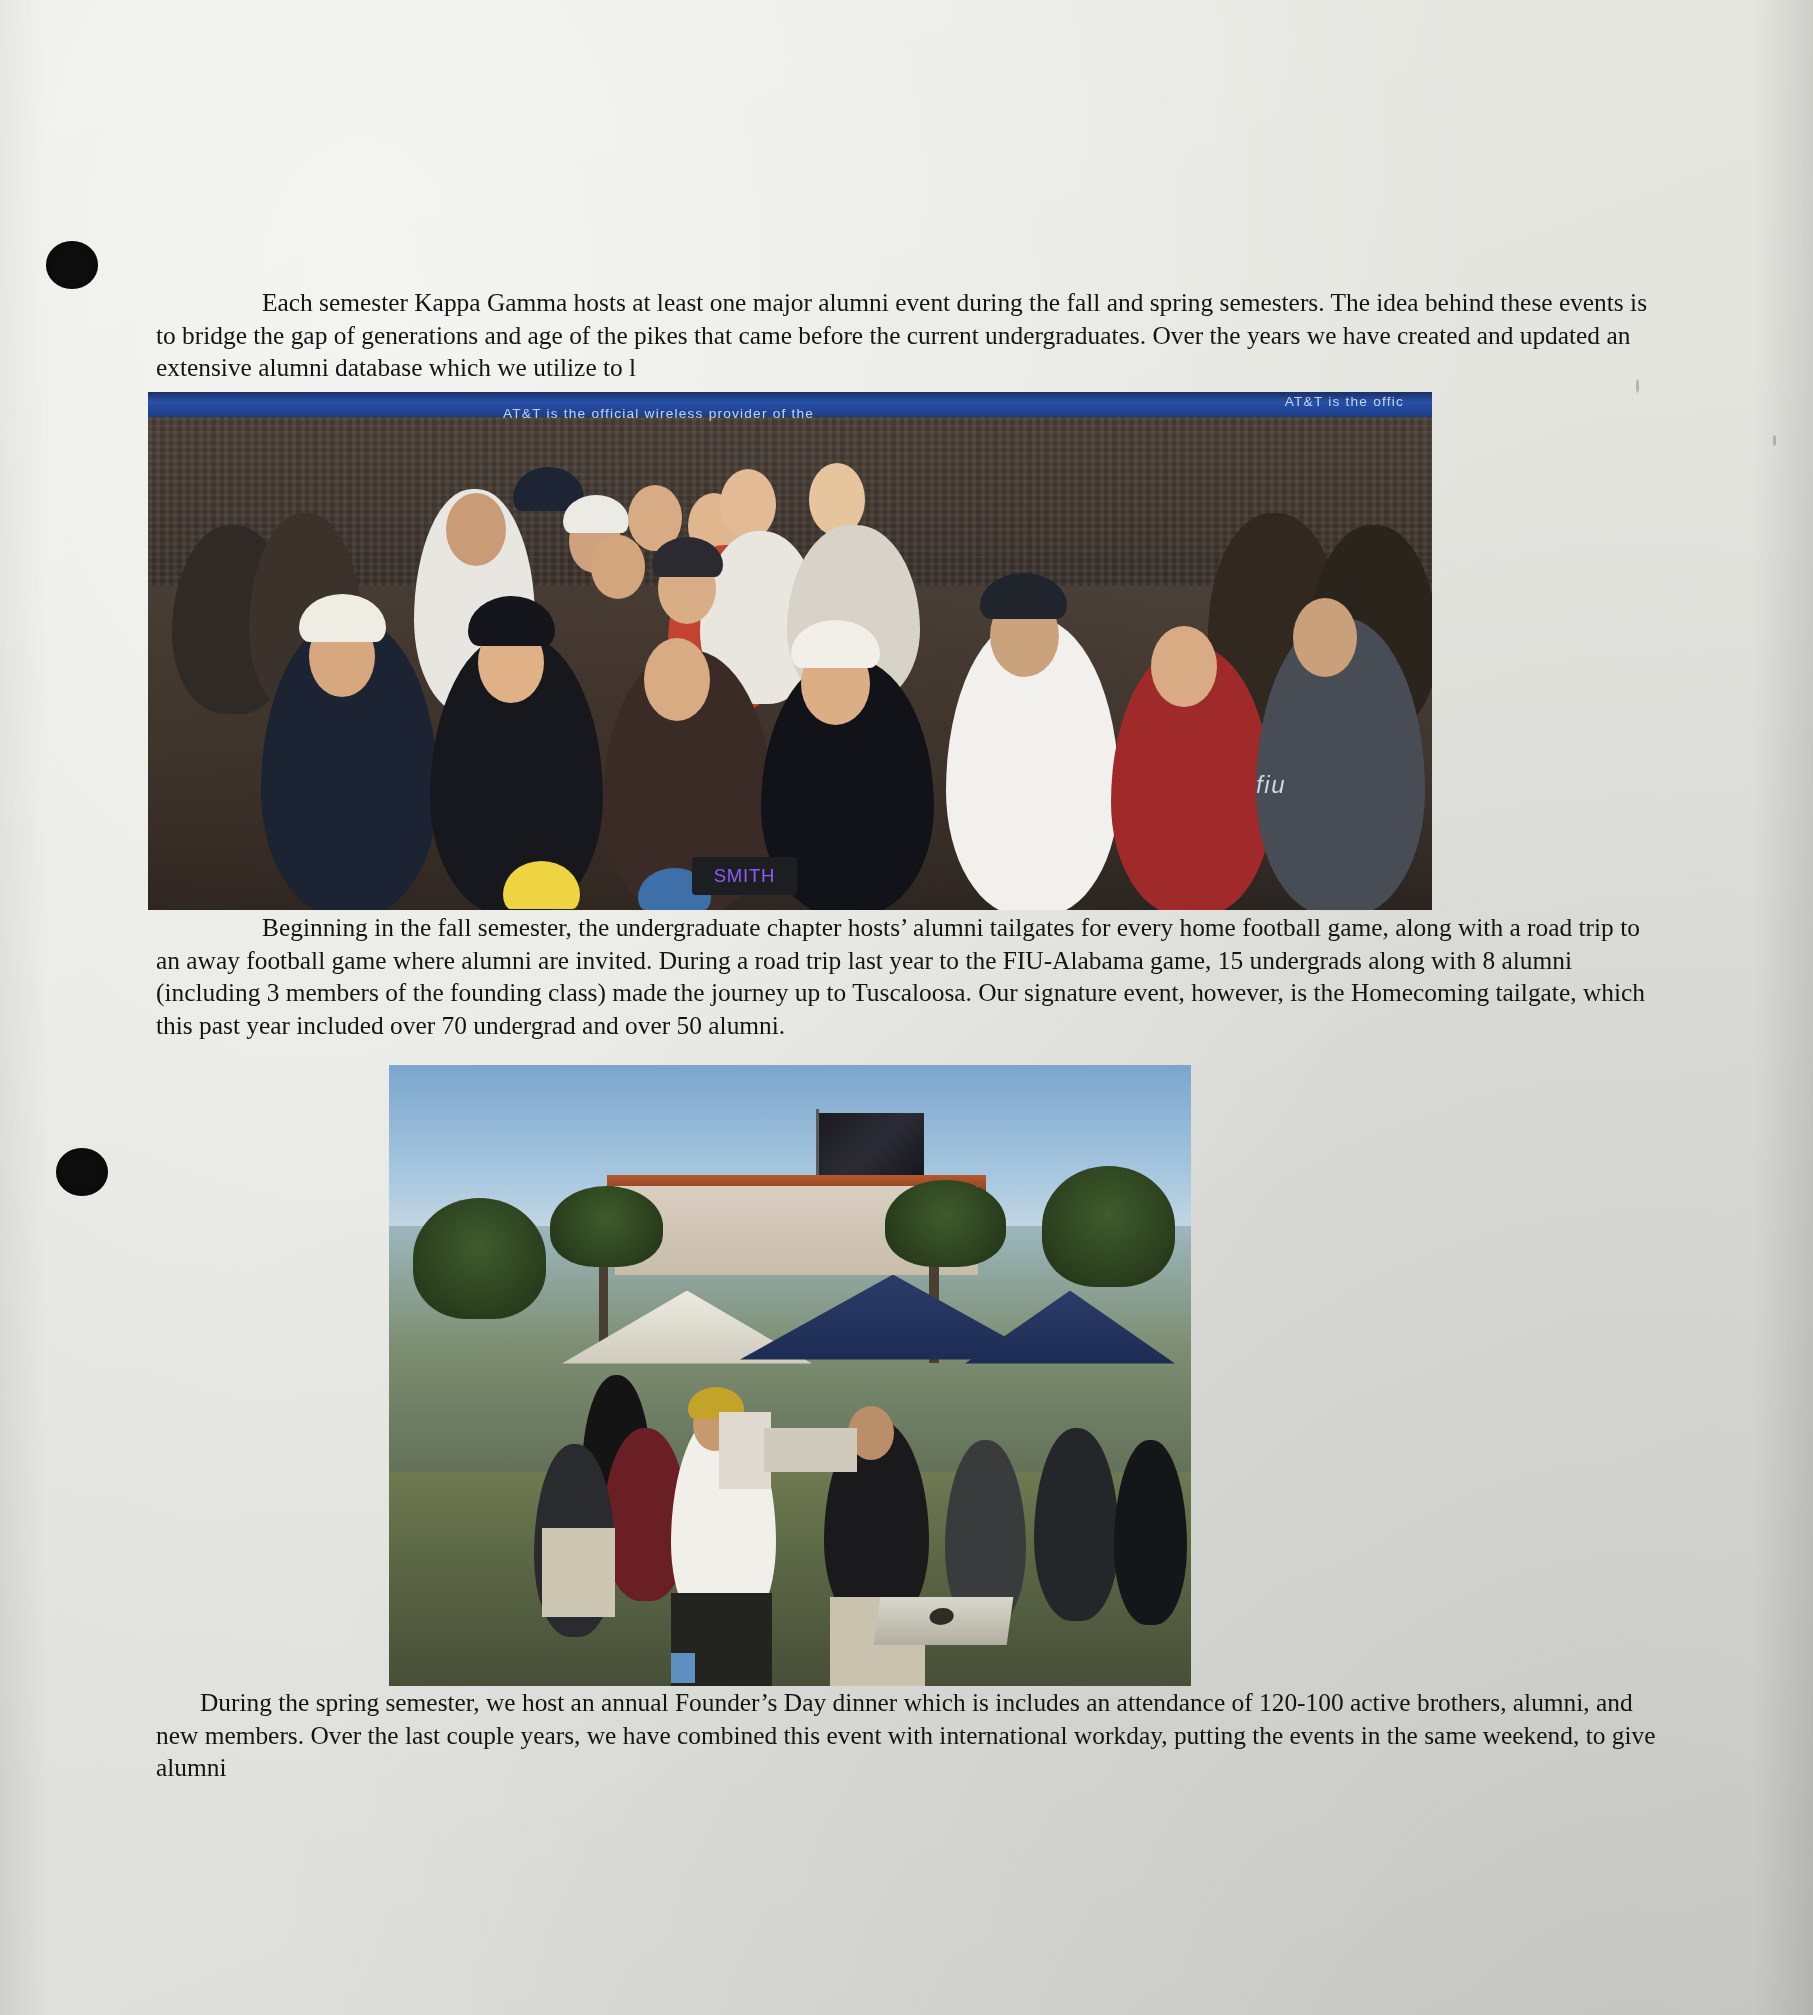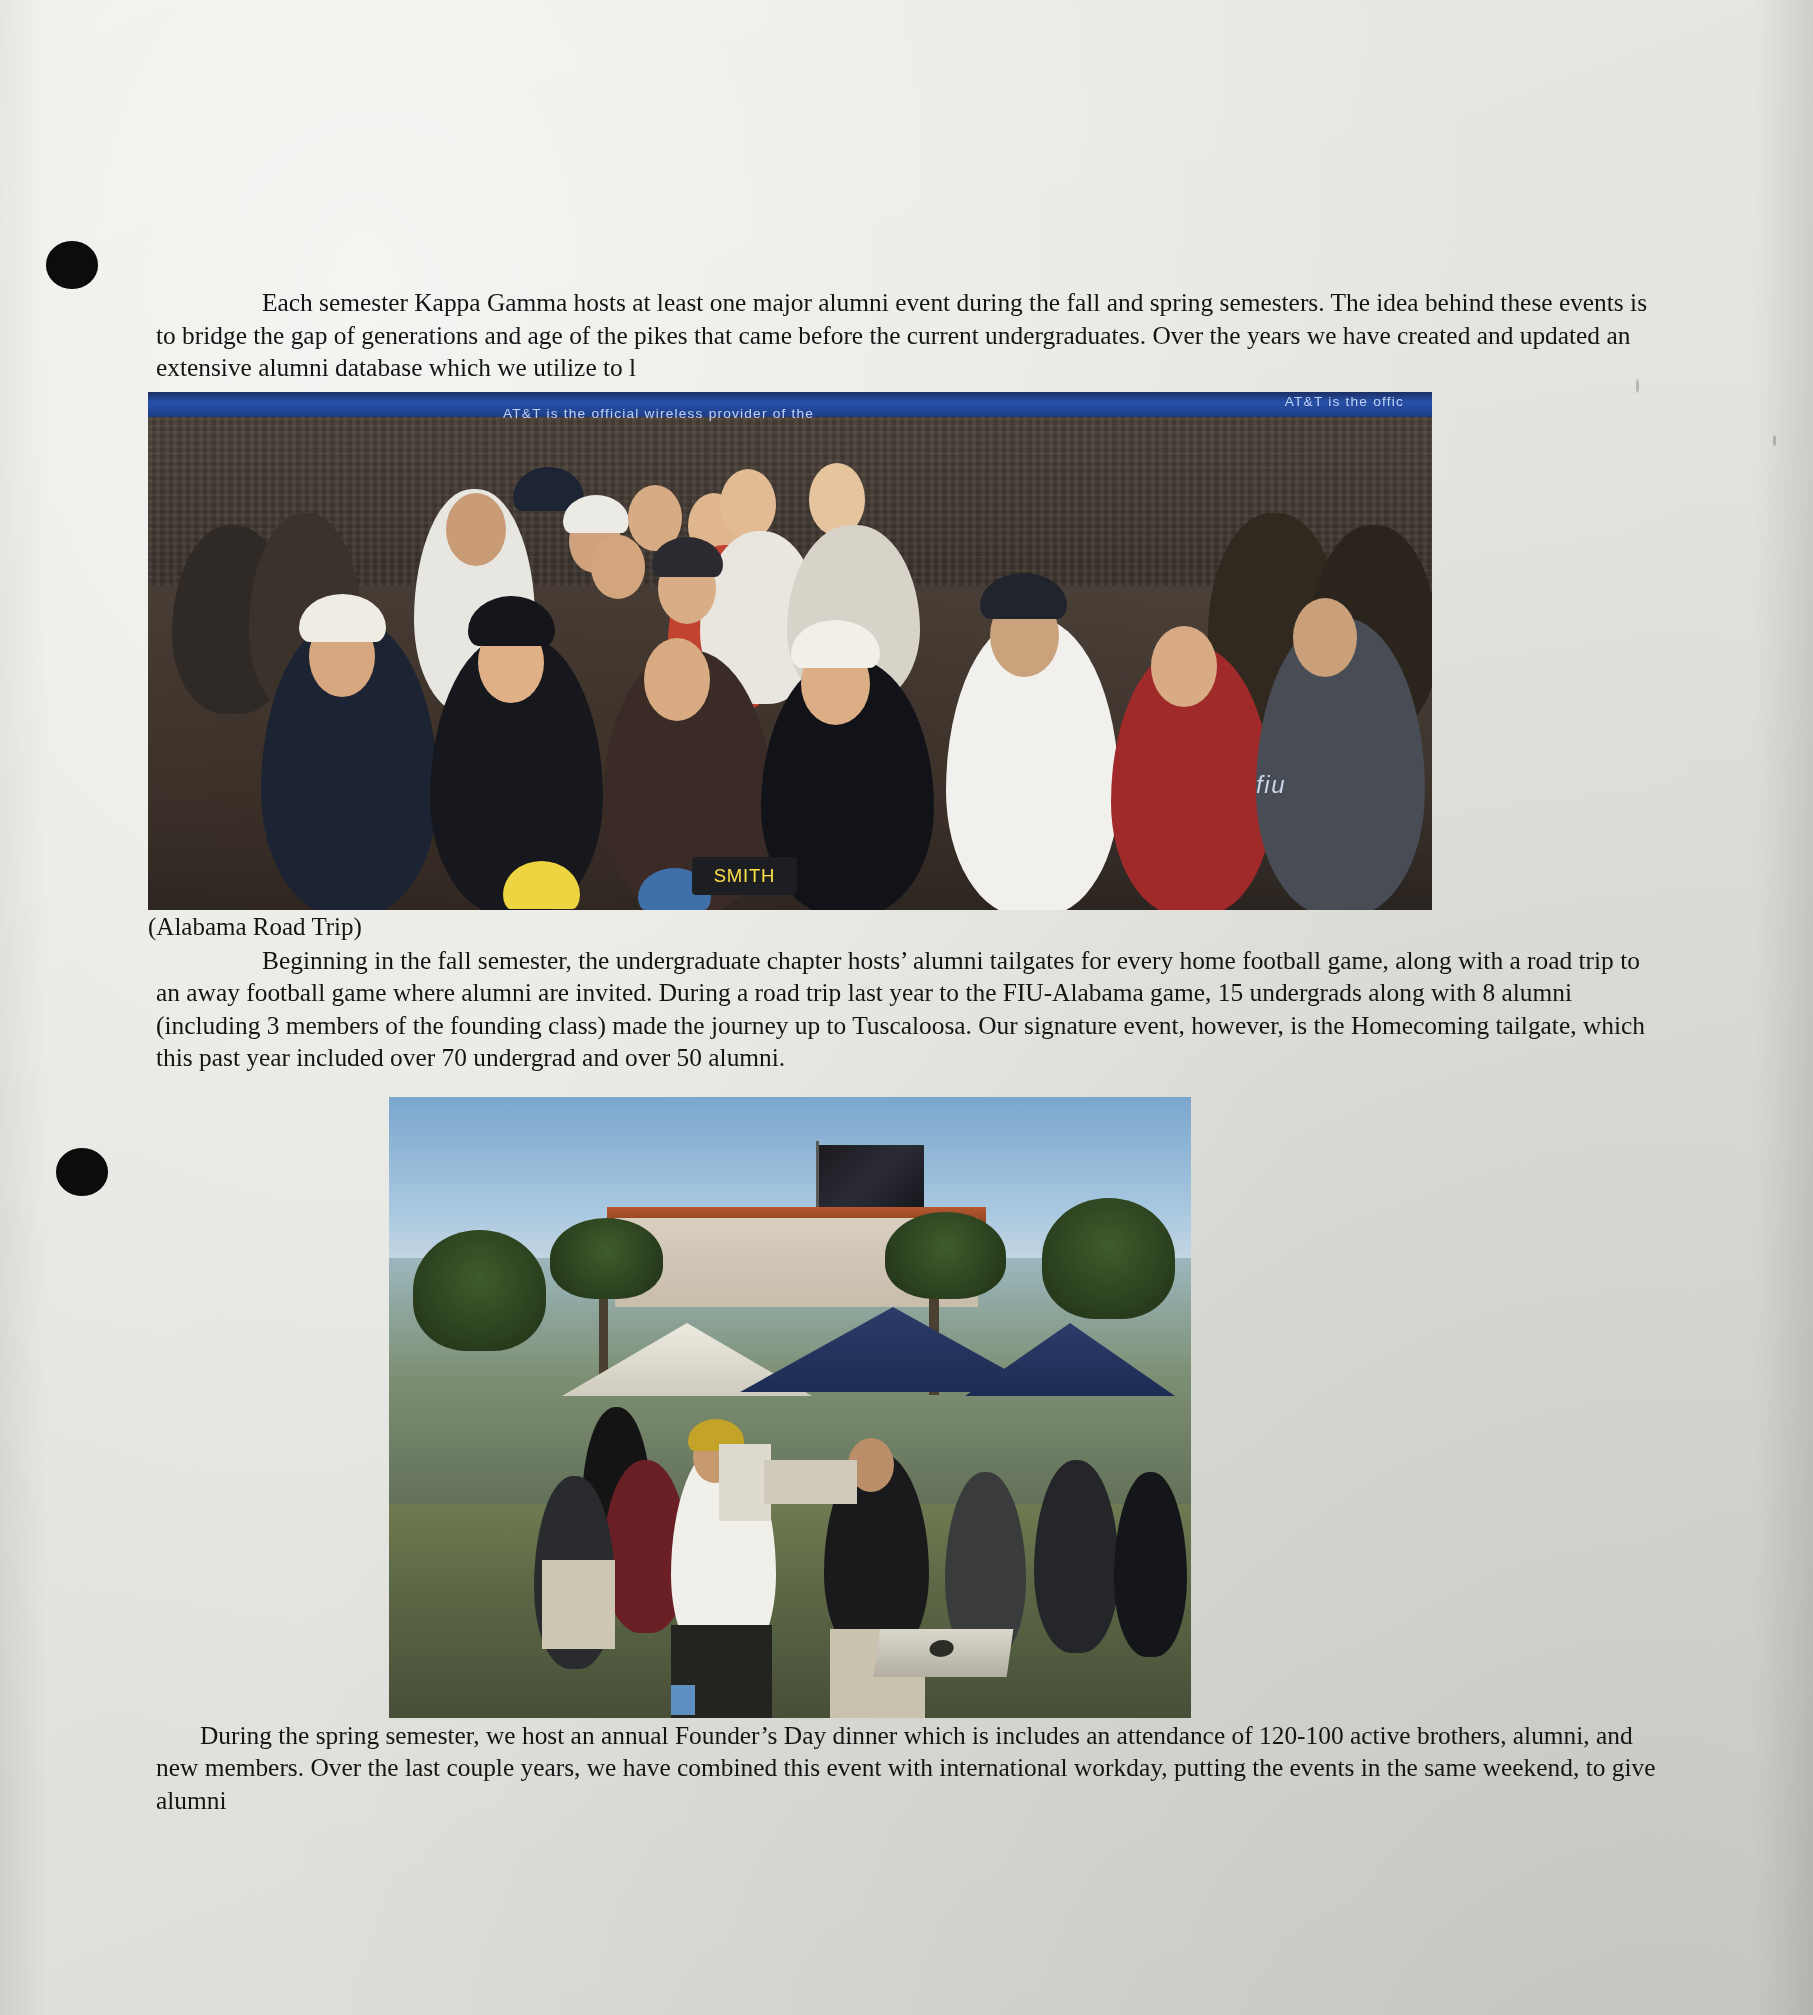--- a/index.html
+++ b/index.html
@@ -301,25 +301,24 @@
       <div class="cap" style="left:832px; top:181px; width:87px; height:46px; background:#20242d;"></div>
 
       <div class="blob" style="left:963px; top:254px; width:161px; height:270px; background:#a02a2a;"></div>
       <div class="face" style="left:1003px; top:234px; width:66px; height:81px; background:#d8ab84;"></div>
 
       <div class="blob" style="left:1108px; top:226px; width:169px; height:298px; background:#474c55;"></div>
       <div class="face" style="left:1145px; top:206px; width:64px; height:79px; background:#c9a07a;"></div>
 
       <div style="position:absolute; left:355px; top:469px; width:77px; height:48px; border-radius:50% 50% 10% 10% / 70% 70% 30% 30%; background:#eed441;"></div>
       <div style="position:absolute; left:490px; top:476px; width:73px; height:42px; border-radius:50% 50% 10% 10% / 70% 70% 30% 30%; background:#3f6fa8;"></div>
-      <div style="position:absolute; left:544px; top:465px; width:105px; height:38px; border-radius:4px; background:#1d1e22; color:#fde047; font-family:'Liberation Sans',sans-serif; font-size:18.5px; text-align:center; line-height:38px; letter-spacing:0.8px;">SMITH</div>
+      <div style="position:absolute; left:544px; top:465px; width:105px; height:38px; border-radius:4px; background:#1d1e22; color:#8b5cf6; font-family:'Liberation Sans',sans-serif; font-size:18.5px; text-align:center; line-height:38px; letter-spacing:0.8px;">SMITH</div>
       <div style="position:absolute; left:1108px; top:379px; width:81px; height:44px; color:#ccd6e6; font-family:'Liberation Sans',sans-serif; font-size:24px; font-style:italic; letter-spacing:1.6px;">fiu</div>
     </div>
 
-    <p class="caption">(Alabama Road Trip)</p>
 
     <p class="body indent" style="margin-top:1.6px;">Beginning in the fall semester, the undergraduate chapter hosts’ alumni tailgates for every home football game, along with a road trip to an away football game where alumni are invited.  During a road trip last year to the FIU-Alabama game, 15 undergrads along with 8 alumni (including 3 members of the founding class) made the journey up to Tuscaloosa.  Our signature event, however, is the Homecoming tailgate, which this past year included over 70 undergrad and over 50 alumni.</p>
 
     <div class="photo" id="photo-tailgate">
       <div class="sky"></div>
 
       <div class="pole" style="left:427px; top:44px; height:145px;"></div>
       <div class="flag" style="left:430px; top:48px; width:105px; height:71px;"></div>
 
       <div class="roof"></div>

